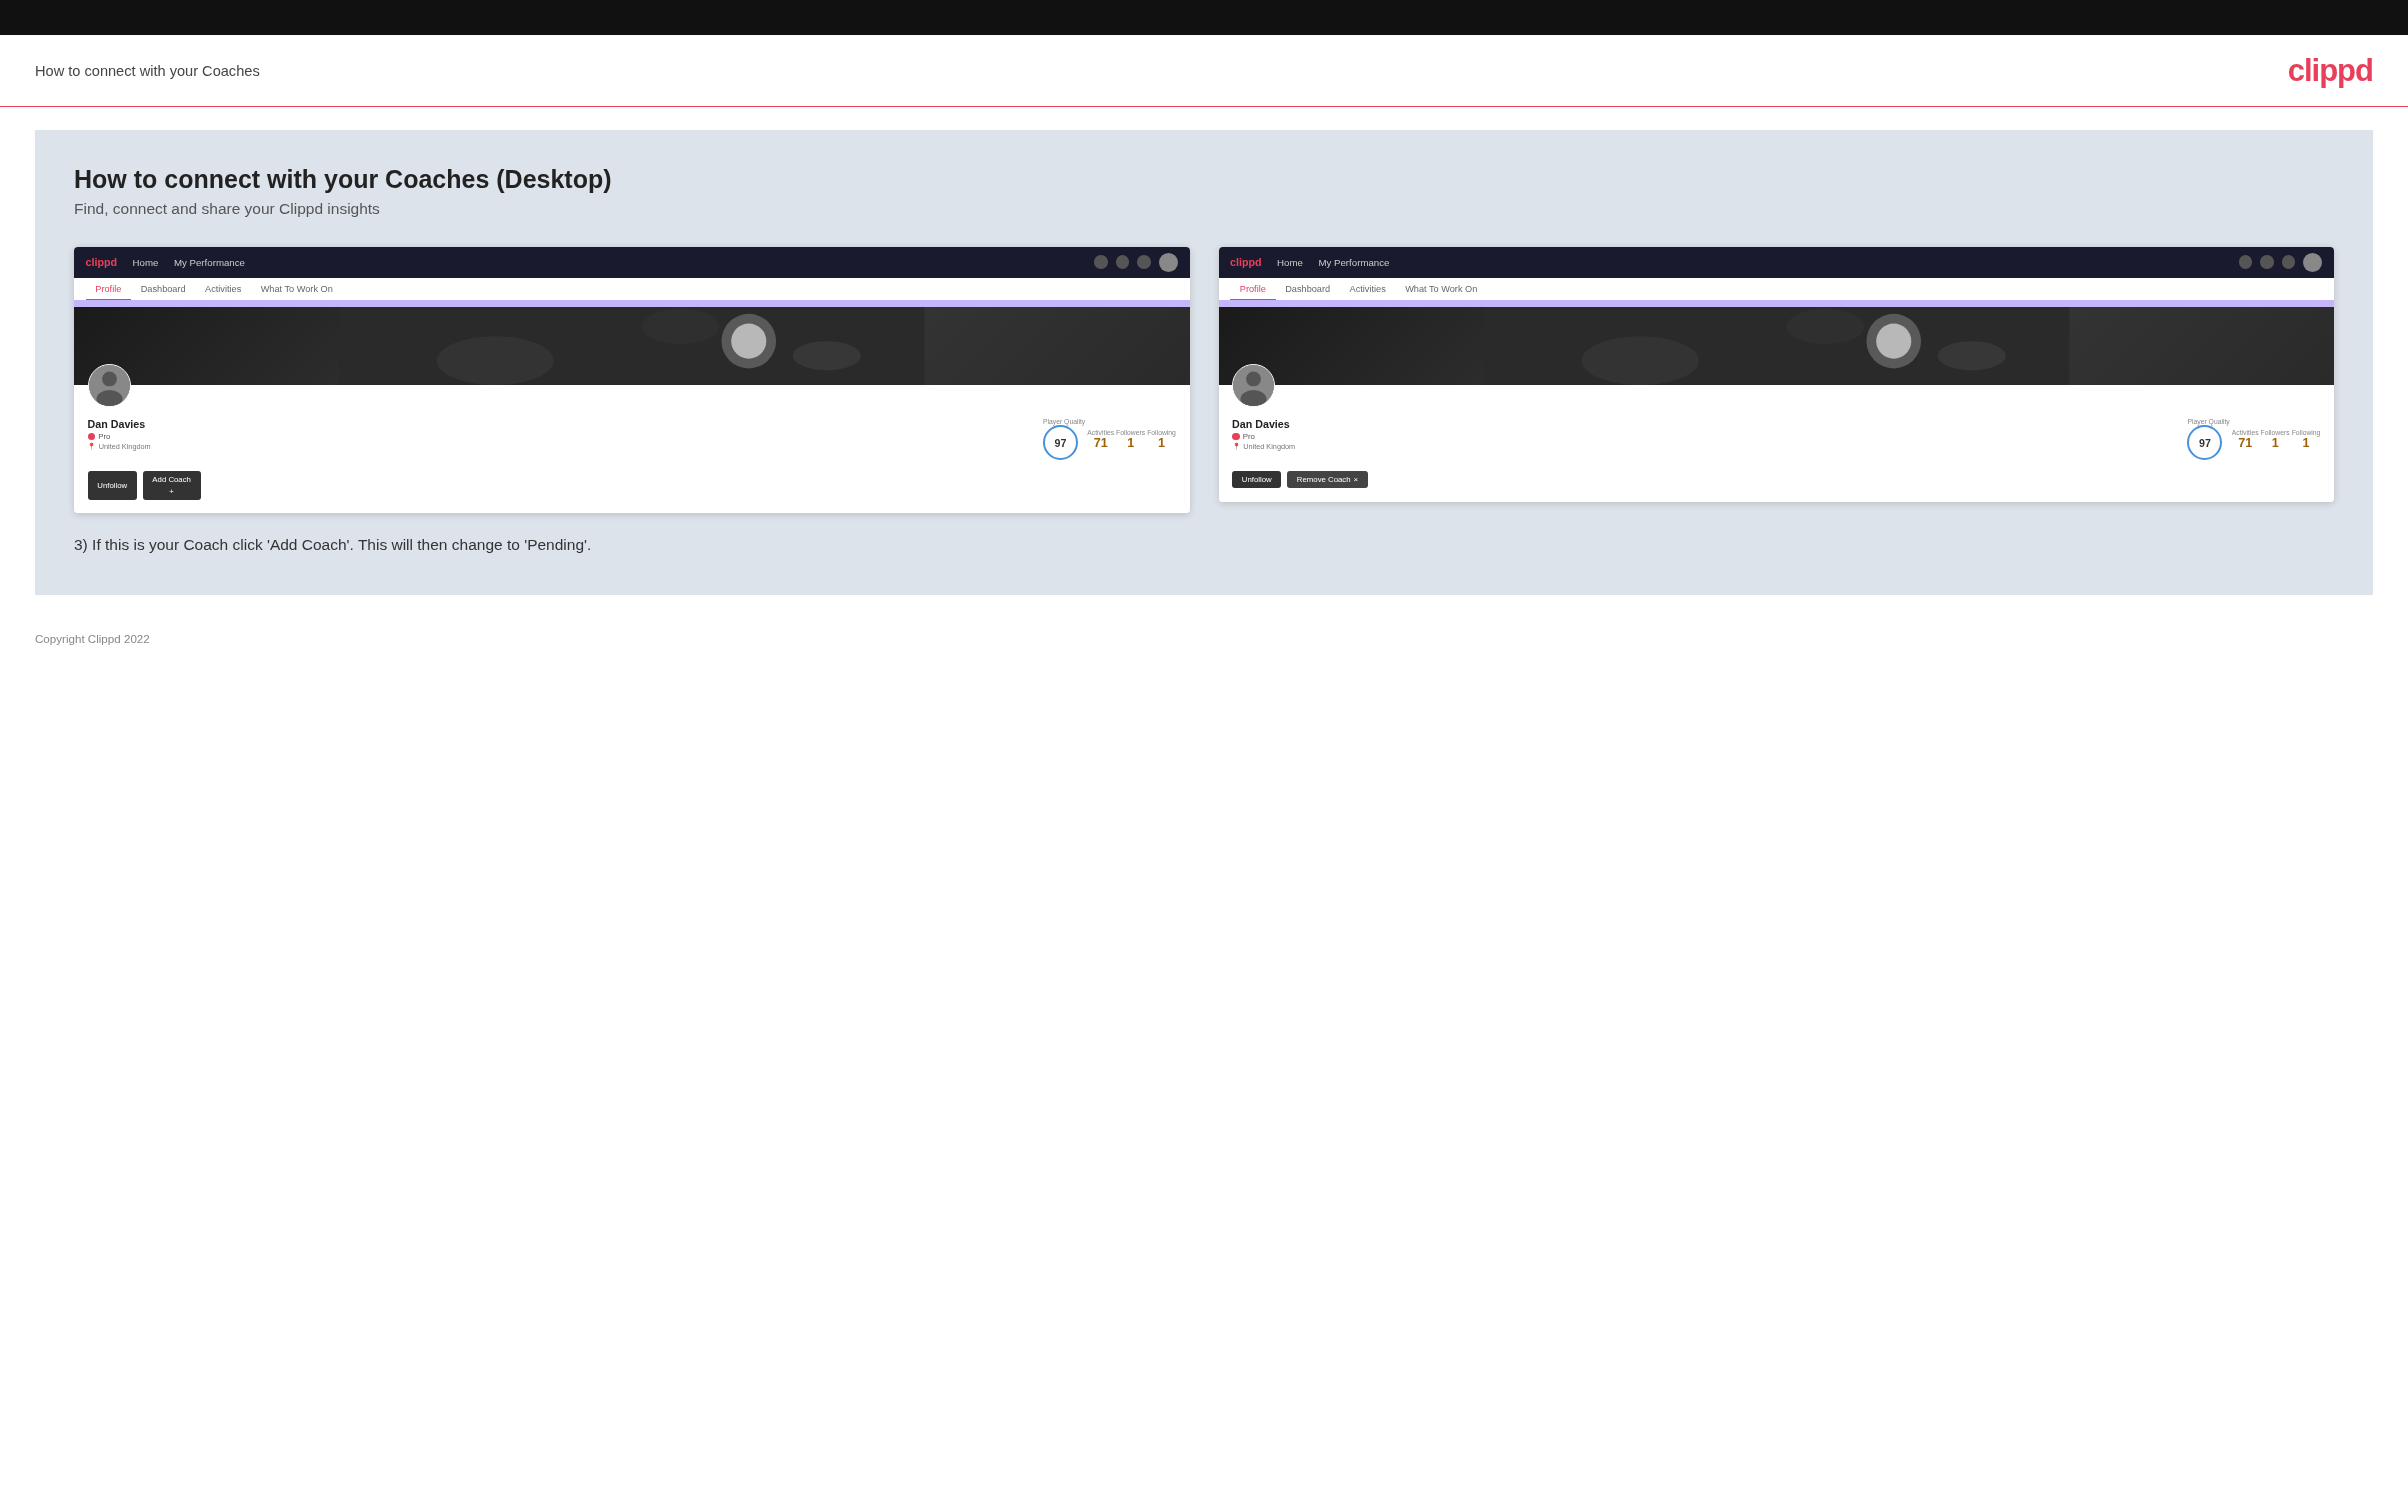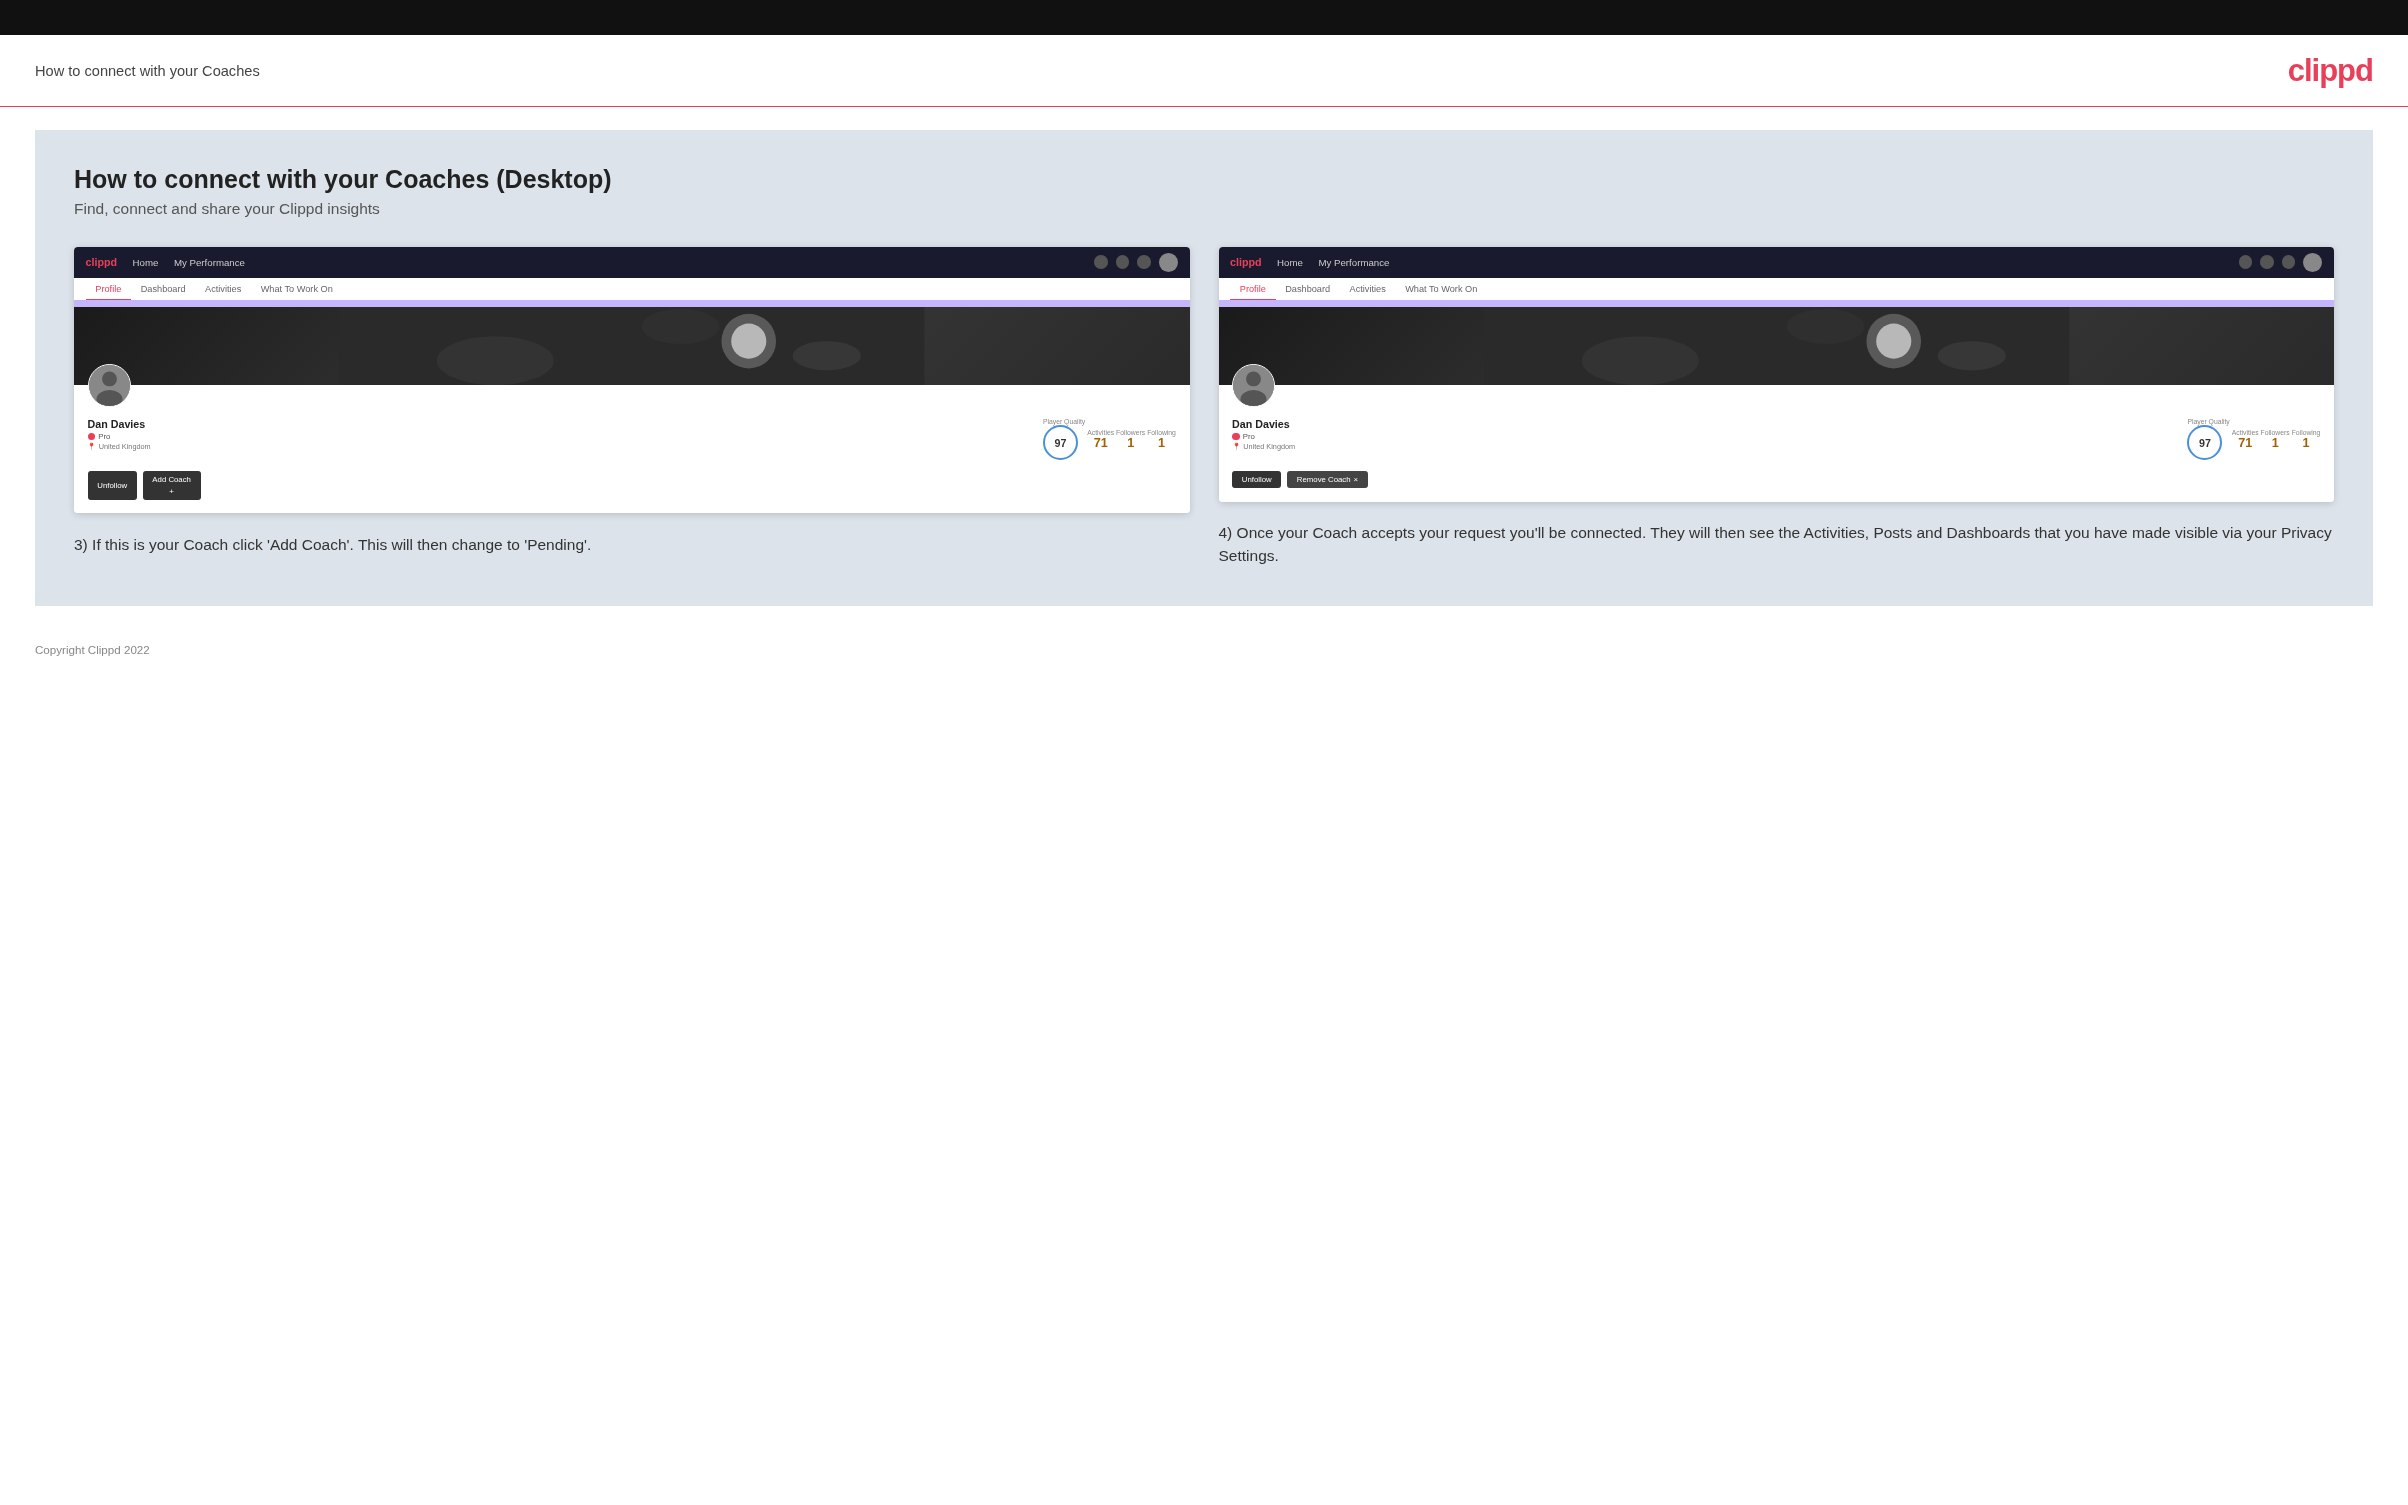--- a/index.html
+++ b/index.html
@@ -472,21 +472,20 @@
           <div class="mock-buttons">
             <button class="mock-btn mock-btn-dark">Unfollow</button>
             <button class="mock-btn mock-btn-remove">
               <span>Remove Coach</span>
               <span>×</span>
             </button>
           </div>
         </div>
       </div>
 
-      <p class="description-text">4) Once your Coach accepts your request you'll be connected. They will then see the Activities, Posts and Dashboards that you have made visible via your Privacy Settings.</p>
     </div>
 
   </div>
 </div>
 
 <div class="footer">
   <span>Copyright Clippd 2022</span>
 </div>
 
 

